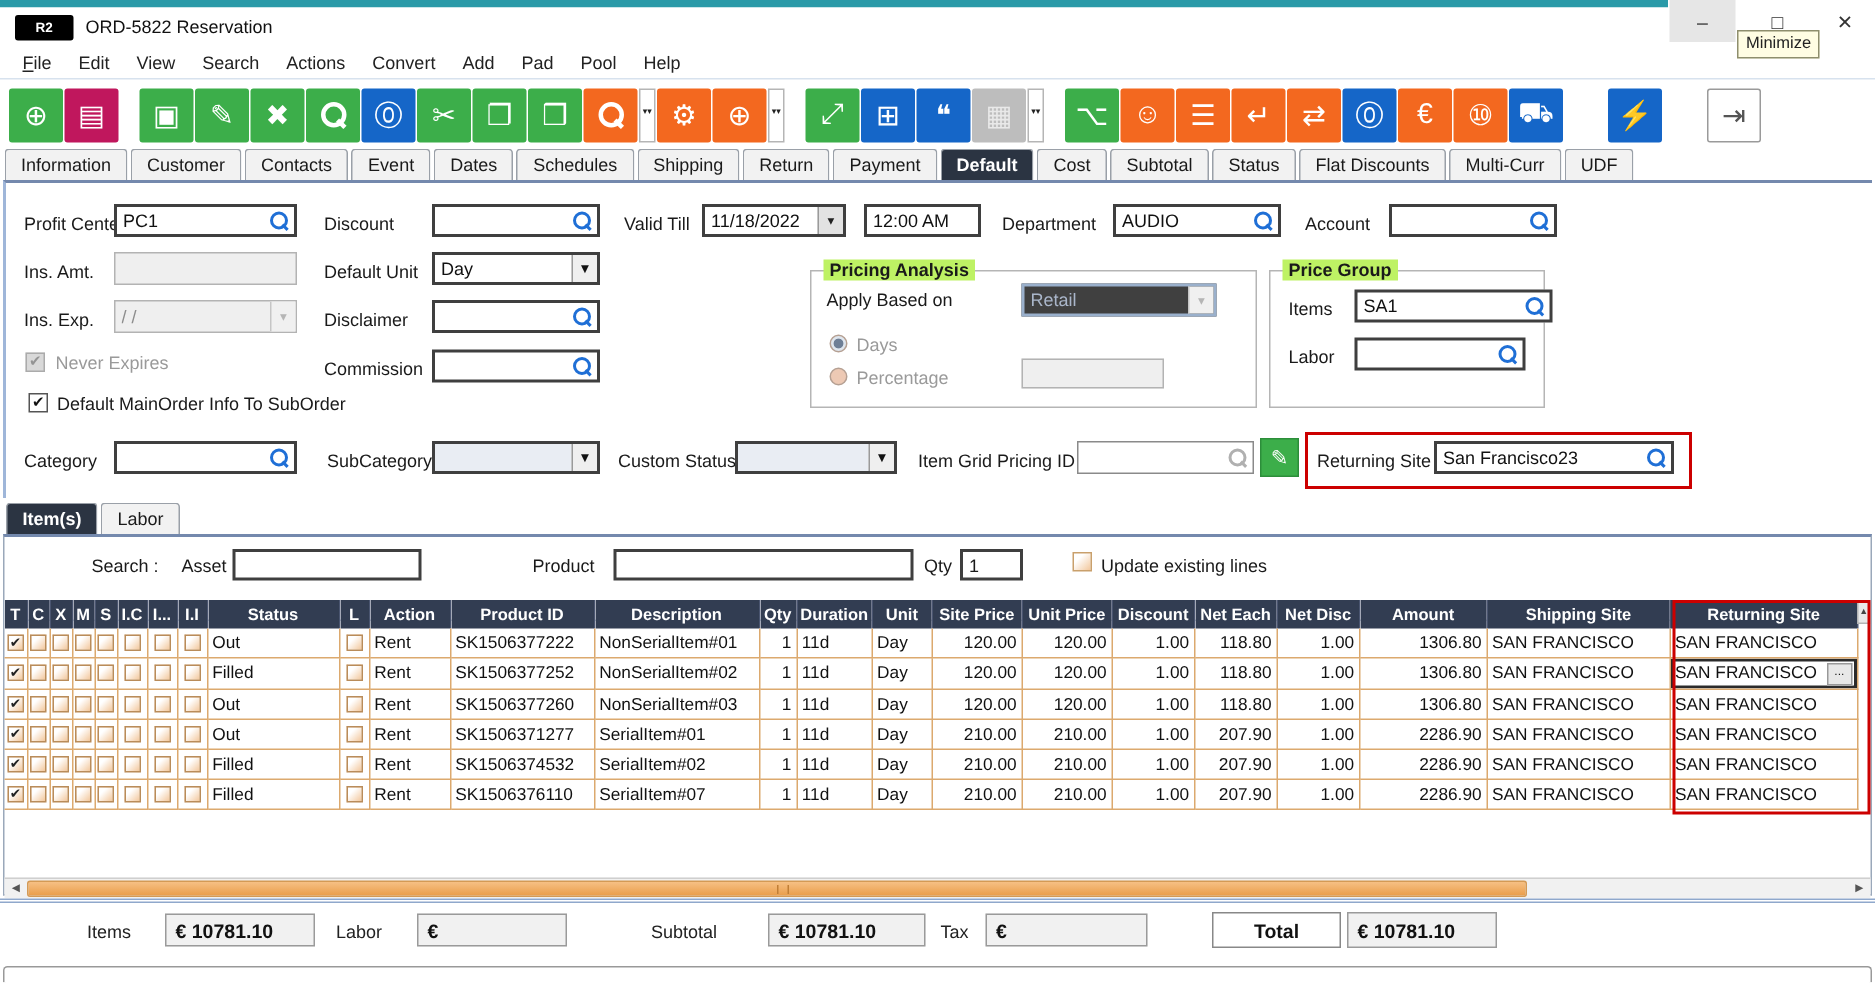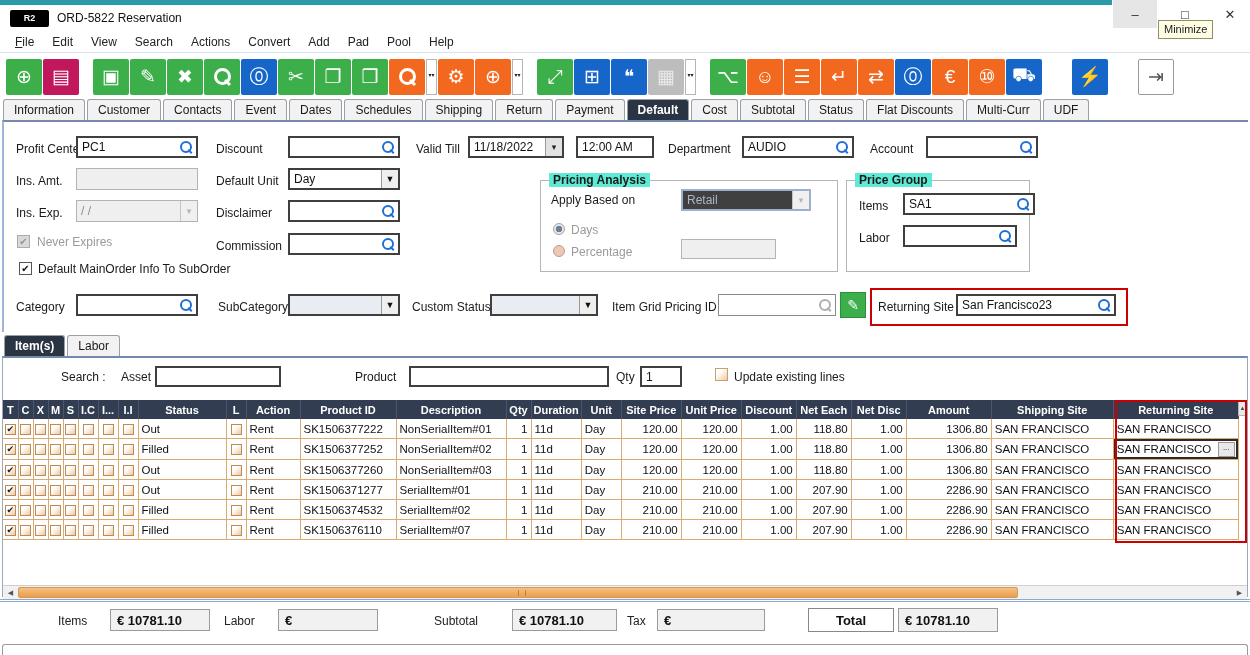--- a/index.html
+++ b/index.html
@@ -57,21 +57,21 @@
   .fld.dis-blue{border:2px solid #9ab0cc;background:#404040;color:#aab6ca}
   .dd-btn{width:16px;align-self:stretch;background:#e2e2e2;border-left:1px solid #9a9a9a;display:flex;align-items:center;
           justify-content:center;font-size:9px;color:#222;margin:0 -4px 0 2px;flex:none}
   .dd-btn.dk{background:#efefef;color:#111}
   .dd-btn.dis{color:#b5b5b5;background:#f0f0f0;border-left-color:#c5c5c5}
   .cb{position:absolute;width:13px;height:13px;border:1px solid #555;background:#fff;font-size:10px;line-height:12px;
       text-align:center;color:#111;box-sizing:border-box}
   .cb.dis{background:#d9d9d9;border-color:#ababab;color:#949494}
   .cb.peach{background:linear-gradient(135deg,#fff 30%,#f2c79c);border-color:#c9a06c}
   .gb{position:absolute;border:1px solid #b5b5b5;background:#fff}
-  .gb-title{position:absolute;top:-8px;left:8px;background:#5eead4;padding:0 4px;font-weight:bold}
+  .gb-title{position:absolute;top:-8px;left:8px;background:#bef264;padding:0 4px;font-weight:bold}
   .radio{position:absolute;width:12px;height:12px;border-radius:50%;border:1px solid #b5a093;box-sizing:border-box}
   .radio.sel{background:radial-gradient(circle at 50% 50%,#6e7f96 0 42%,#dfe6ee 50%)}
   .radio.unsel{background:#edc9b4}
   .pencil-btn{position:absolute;width:24px;height:24px;background:#3cae4a;color:#fff;font-size:14px;display:flex;
               align-items:center;justify-content:center;border:1px solid #2c8e3a}
   .red-box{position:absolute;border:2px solid #cc0000;pointer-events:none;z-index:30}
   
   .itemtabs{position:absolute;left:4px;top:335px;display:flex}
   .items-panel{position:absolute;left:2px;top:356px;width:1246px;height:241px;background:#fff;
                border:1px solid #9aa8ba;border-top:2px solid #7489ad;box-sizing:border-box}

